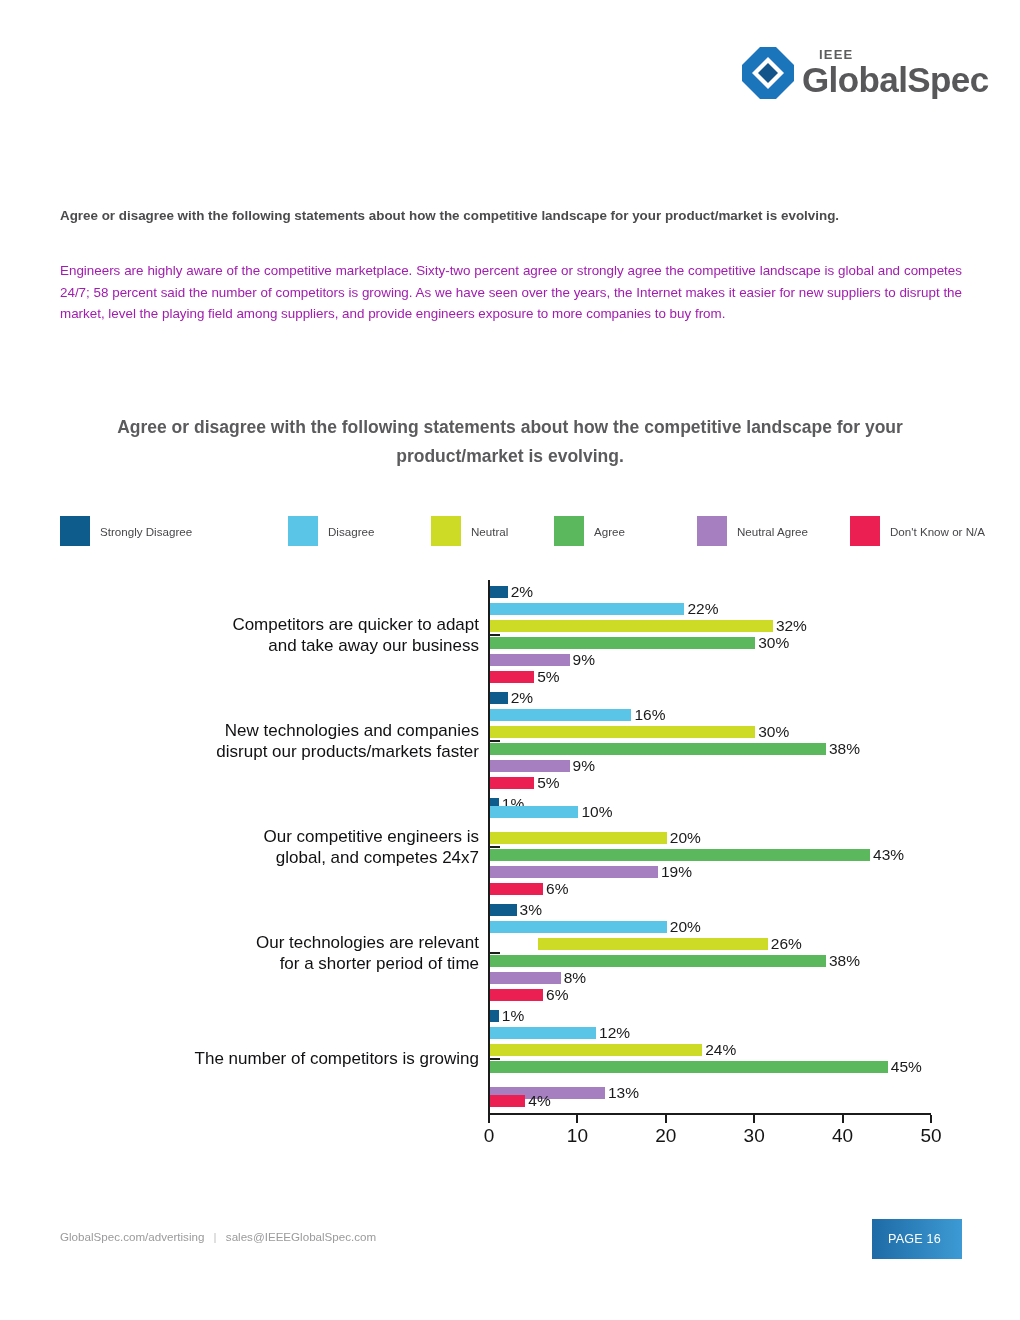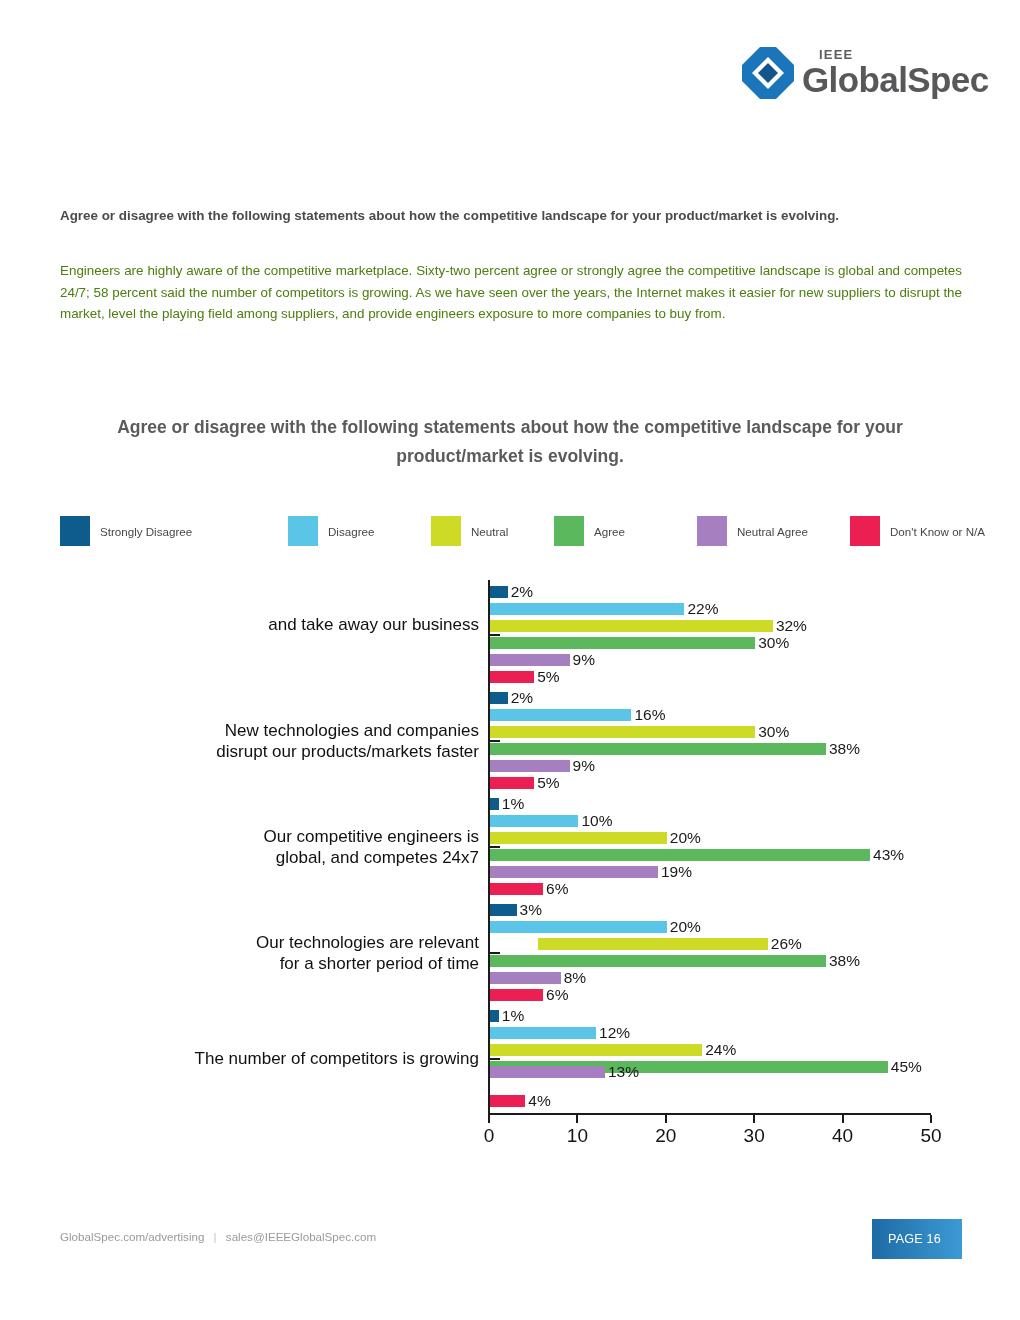--- a/index.html
+++ b/index.html
@@ -55,21 +55,21 @@
   .intro-head {
     position: absolute;
     left: 60px; top: 205px; width: 902px;
     font-size: 13.4px; font-weight: 700; color: #4b4b4d;
     line-height: 21px;
     text-align: justify;
   }
   .intro-body {
     position: absolute;
     left: 60px; top: 260px; width: 902px;
-    font-size: 13.4px; color: #4d7c0f;
+    font-size: 13.4px; color: #a21caf;
     line-height: 21.5px;
     text-align: justify;
   }
 
   
   .chart-title {
     position: absolute;
     left: 95px; top: 413px; width: 830px;
     text-align: center;
     font-size: 17.5px; font-weight: 700; color: #5b5b5e;
@@ -244,20 +244,21 @@
         <div class="tick" style="left: 604.8px;"></div>
         <div class="tick-label" style="left: 605.8px;">20</div>
         <div class="tick" style="left: 693.2px;"></div>
         <div class="tick-label" style="left: 694.2px;">30</div>
         <div class="tick" style="left: 781.6px;"></div>
         <div class="tick-label" style="left: 782.6px;">40</div>
         <div class="tick" style="left: 870px;"></div>
         <div class="tick-label" style="left: 871px;">50</div>
         <div class="group" style="top: 6px; height: 106px;">
           <div class="cat-label" style="top: 27.5px;">
+            <div>Competitors are quicker to adapt</div>
             <div>and take away our business</div>
           </div>
           <div class="minor-tick" style="top: 47.5px;"></div>
           <div class="bar-row" style="top: 0px;">
             <div class="bar" style="width: 17.68px; background: rgb(13, 92, 140);"></div>
             <span class="bar-val">2%</span>
           </div>
           <div class="bar-row" style="top: 17px;">
             <div class="bar" style="width: 194.48px; background: rgb(91, 197, 232);"></div>
             <span class="bar-val">22%</span>
@@ -313,21 +314,21 @@
         <div class="group" style="top: 218px; height: 106px;">
           <div class="cat-label" style="top: 27.5px;">
             <div>Our competitive engineers is</div>
             <div>global, and competes 24x7</div>
           </div>
           <div class="minor-tick" style="top: 47.5px;"></div>
           <div class="bar-row" style="top: 0px;">
             <div class="bar" style="width: 8.84px; background: rgb(13, 92, 140);"></div>
             <span class="bar-val">1%</span>
           </div>
-          <div class="bar-row" style="top: 17px;">
+          <div class="bar-row" style="top: 8px;">
             <div class="bar" style="width: 88.4px; background: rgb(91, 197, 232);"></div>
             <span class="bar-val">10%</span>
           </div>
           <div class="bar-row" style="top: 34px;">
             <div class="bar" style="width: 176.8px; background: rgb(205, 219, 38);"></div>
             <span class="bar-val">20%</span>
           </div>
           <div class="bar-row" style="top: 51px;">
             <div class="bar" style="width: 380.12px; background: rgb(92, 184, 92);"></div>
             <span class="bar-val">43%</span>
@@ -386,21 +387,21 @@
             <span class="bar-val">12%</span>
           </div>
           <div class="bar-row" style="top: 34px;">
             <div class="bar" style="width: 212.16px; background: rgb(205, 219, 38);"></div>
             <span class="bar-val">24%</span>
           </div>
           <div class="bar-row" style="top: 51px;">
             <div class="bar" style="width: 397.8px; background: rgb(92, 184, 92);"></div>
             <span class="bar-val">45%</span>
           </div>
-          <div class="bar-row" style="top: 56px; justify-content: space-between;">
+          <div class="bar-row" style="top: 77px; justify-content: space-between;">
             <div class="bar" style="width: 114.92px; background: rgb(165, 127, 192);"></div>
             <span class="bar-val">13%</span>
           </div>
           <div class="bar-row" style="top: 85px;">
             <div class="bar" style="width: 35.36px; background: rgb(236, 31, 83);"></div>
             <span class="bar-val">4%</span>
           </div>
         </div>
       </div>
   </div>

